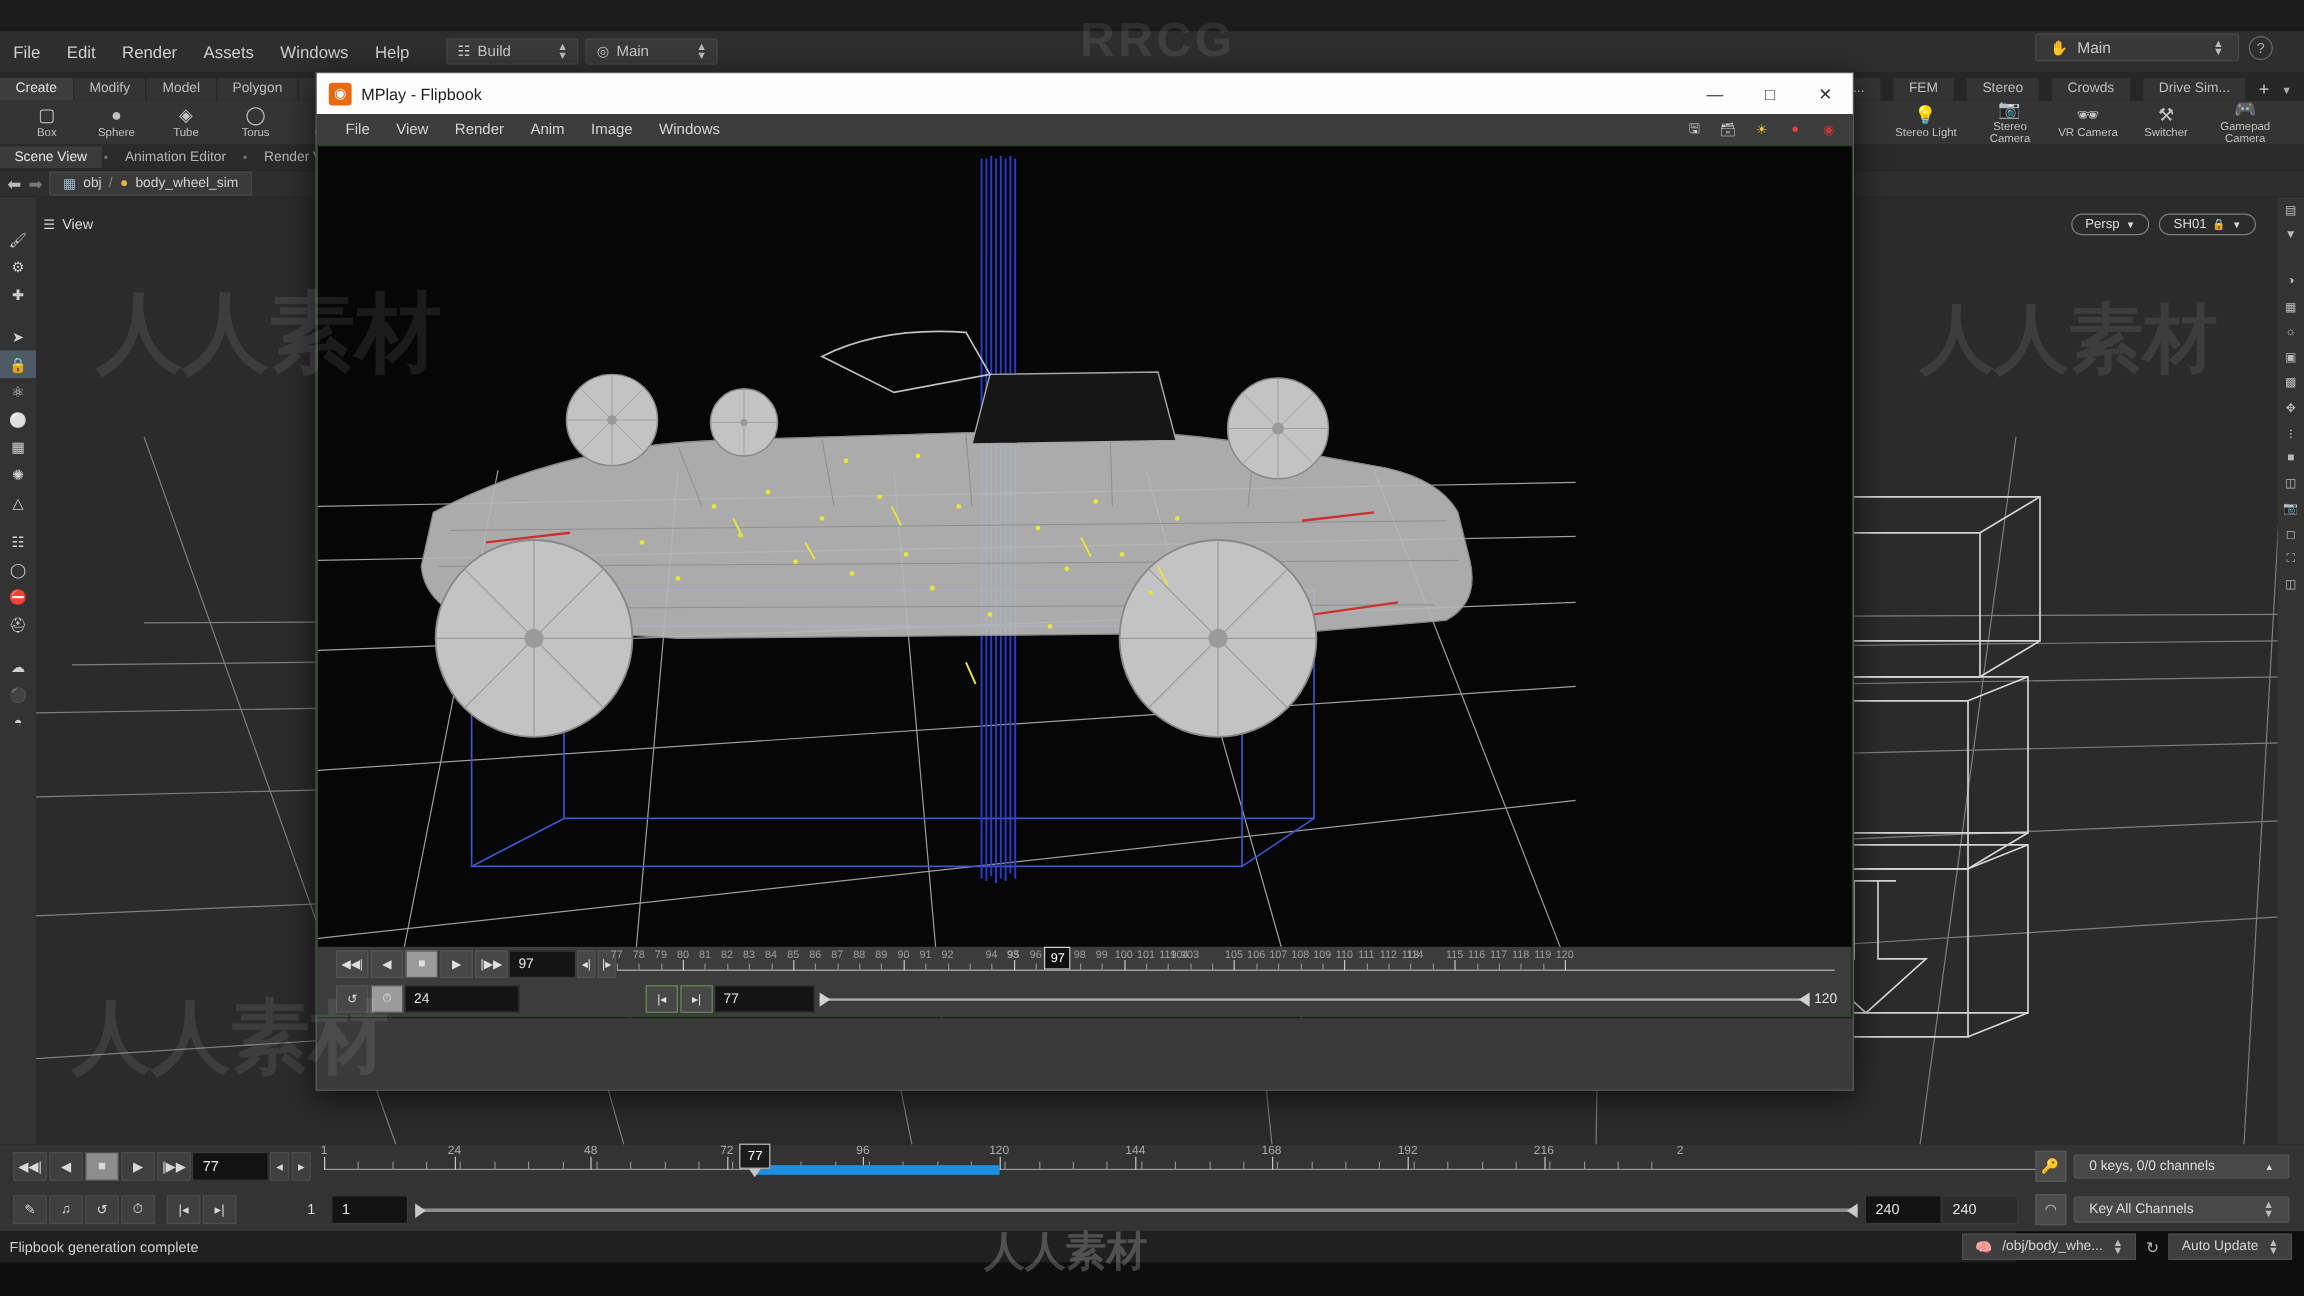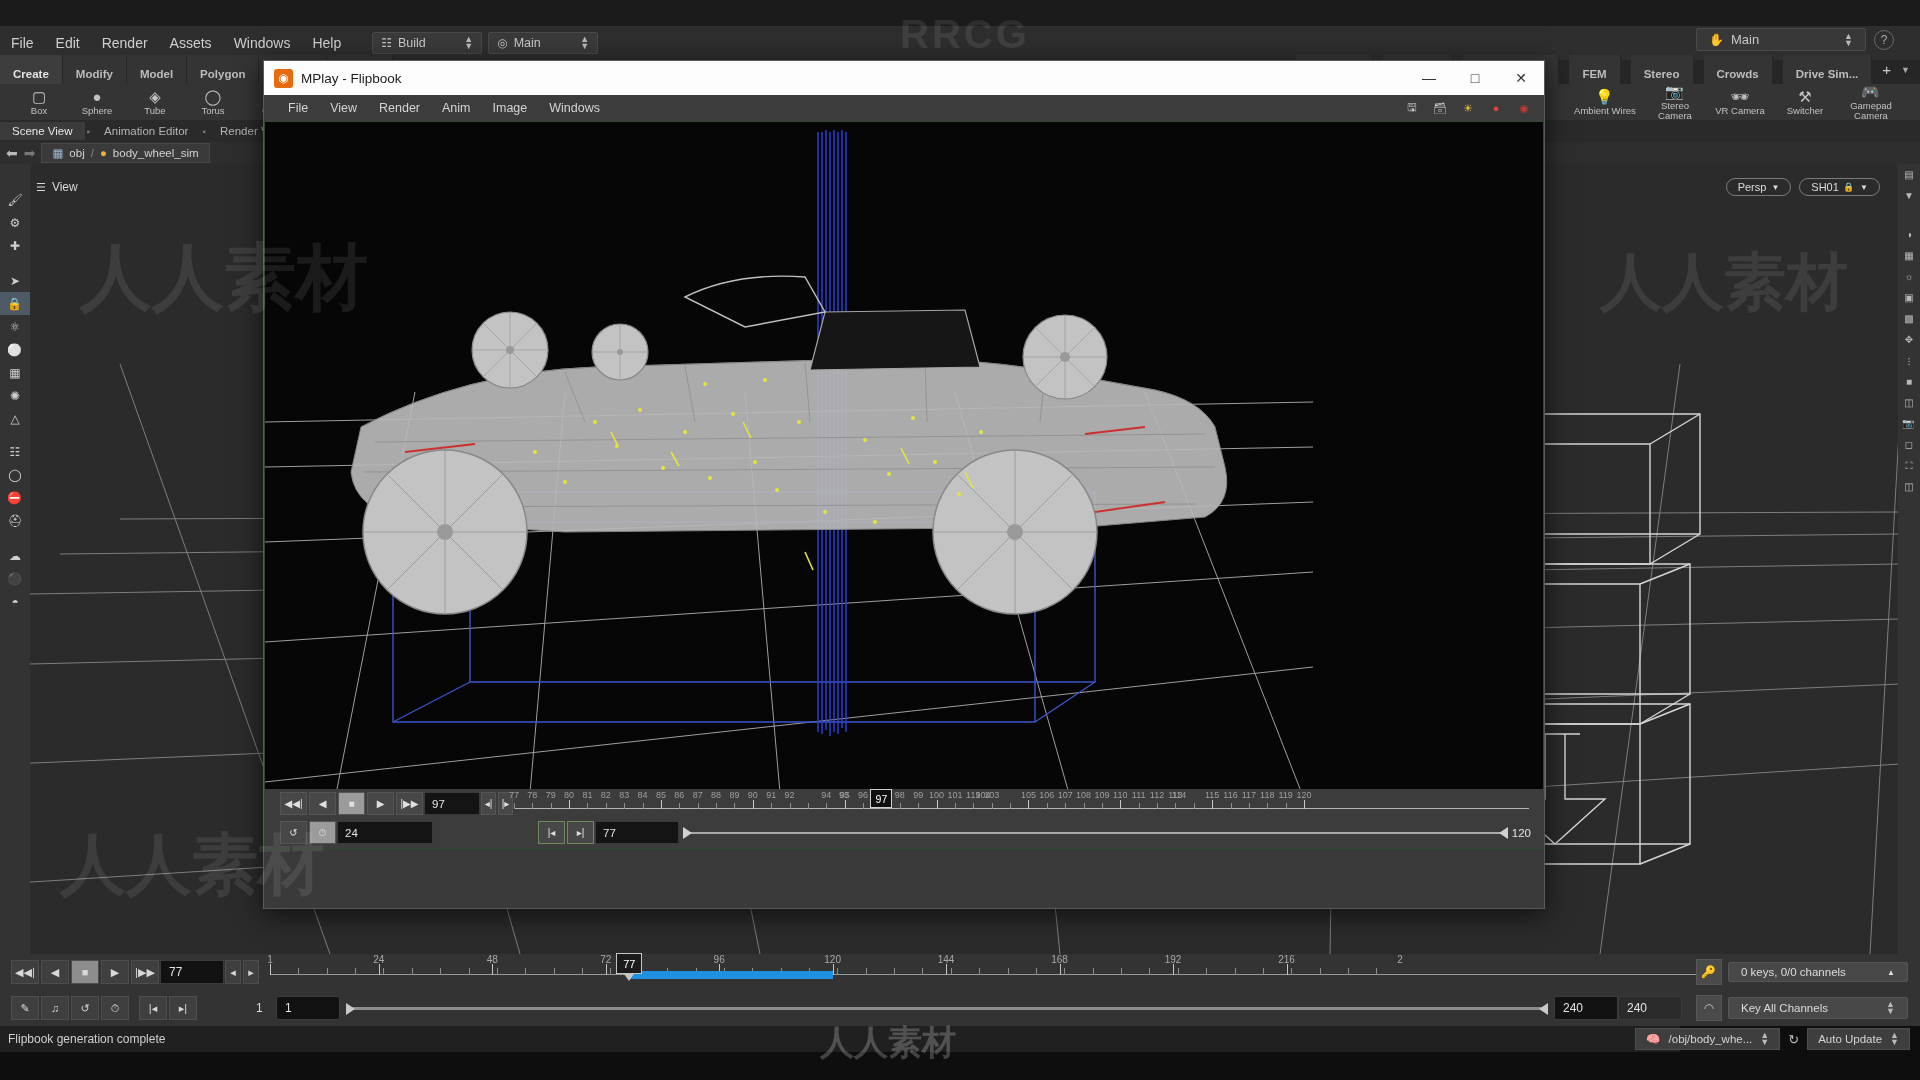--- a/index.html
+++ b/index.html
@@ -18,22 +18,22 @@
   .spin { font-size:9px; line-height:7px; color:#bbb; margin-left:auto; }
   .main-right { position:absolute; right:26px; top:28px; display:flex; align-items:center; gap:8px;}
   .main-chip { display:flex; align-items:center; gap:7px; background:#383838;
     border:1px solid #4a4a4a; border-radius:2px; padding:3px 12px; min-width:170px;}
   .helpbtn { width:20px;height:20px;border-radius:50%;border:1px solid #6a6a6a;
     display:flex;align-items:center;justify-content:center;font-size:12px;color:#aaa;}
 
   
   .shelf-tabs { position:absolute; left:0; top:60px; width:1920px; height:24px;
     background:#262626; display:flex; align-items:flex-end; }
-  .shelf-tab { font-size:11.5px; color:#bdbdbd; padding:13px 13px 4px; background:#343434;
-    border-right:1px solid #262626;font-weight:bold; }
+  .shelf-tab { font-size:11.5px; color:#bdbdbd; padding:3px 13px 4px; background:#343434;
+    border-right:1px solid #262626; }
   .shelf-tab.active { background:#3d3d3d; color:#e2e2e2; }
   .shelf-right { margin-left:auto; display:flex; align-items:center; gap:10px; padding-right:10px;}
 
   
   .shelf-tools { position:absolute; left:0; top:84px; width:1920px; height:36px;
     background:#343434; display:flex; align-items:center; }
   .tool { width:58px; text-align:center; font-size:9.5px; color:#c2c2c2; line-height:1.05;}
   .tool .gl { display:block; font-size:15px; line-height:16px; margin-bottom:1px;}
 
   
@@ -215,21 +215,21 @@
     <div class="tool">
       <span class="gl">▮</span>
       <span>Grid</span></div>
     <div class="tool">
       <span class="gl">✢</span>
       <span>Null</span></div>
 
     <div style="margin-left:auto; display:flex; align-items:center; padding-right:14px;">
       <div class="tool" style="width:78px;">
         <span class="gl">💡</span>
-        <span>Ambient Wires</span></div>
+        <span>Stereo Light</span></div>
       <div class="tool" style="width:62px;">
         <span class="gl">📷</span>
         <span>Stereo Camera</span></div>
       <div class="tool" style="width:68px;">
         <span class="gl">🕶</span>
         <span>VR Camera</span></div>
       <div class="tool" style="width:62px;">
         <span class="gl">⚒</span>
         <span>Switcher</span></div>
       <div class="tool" style="width:70px;">

